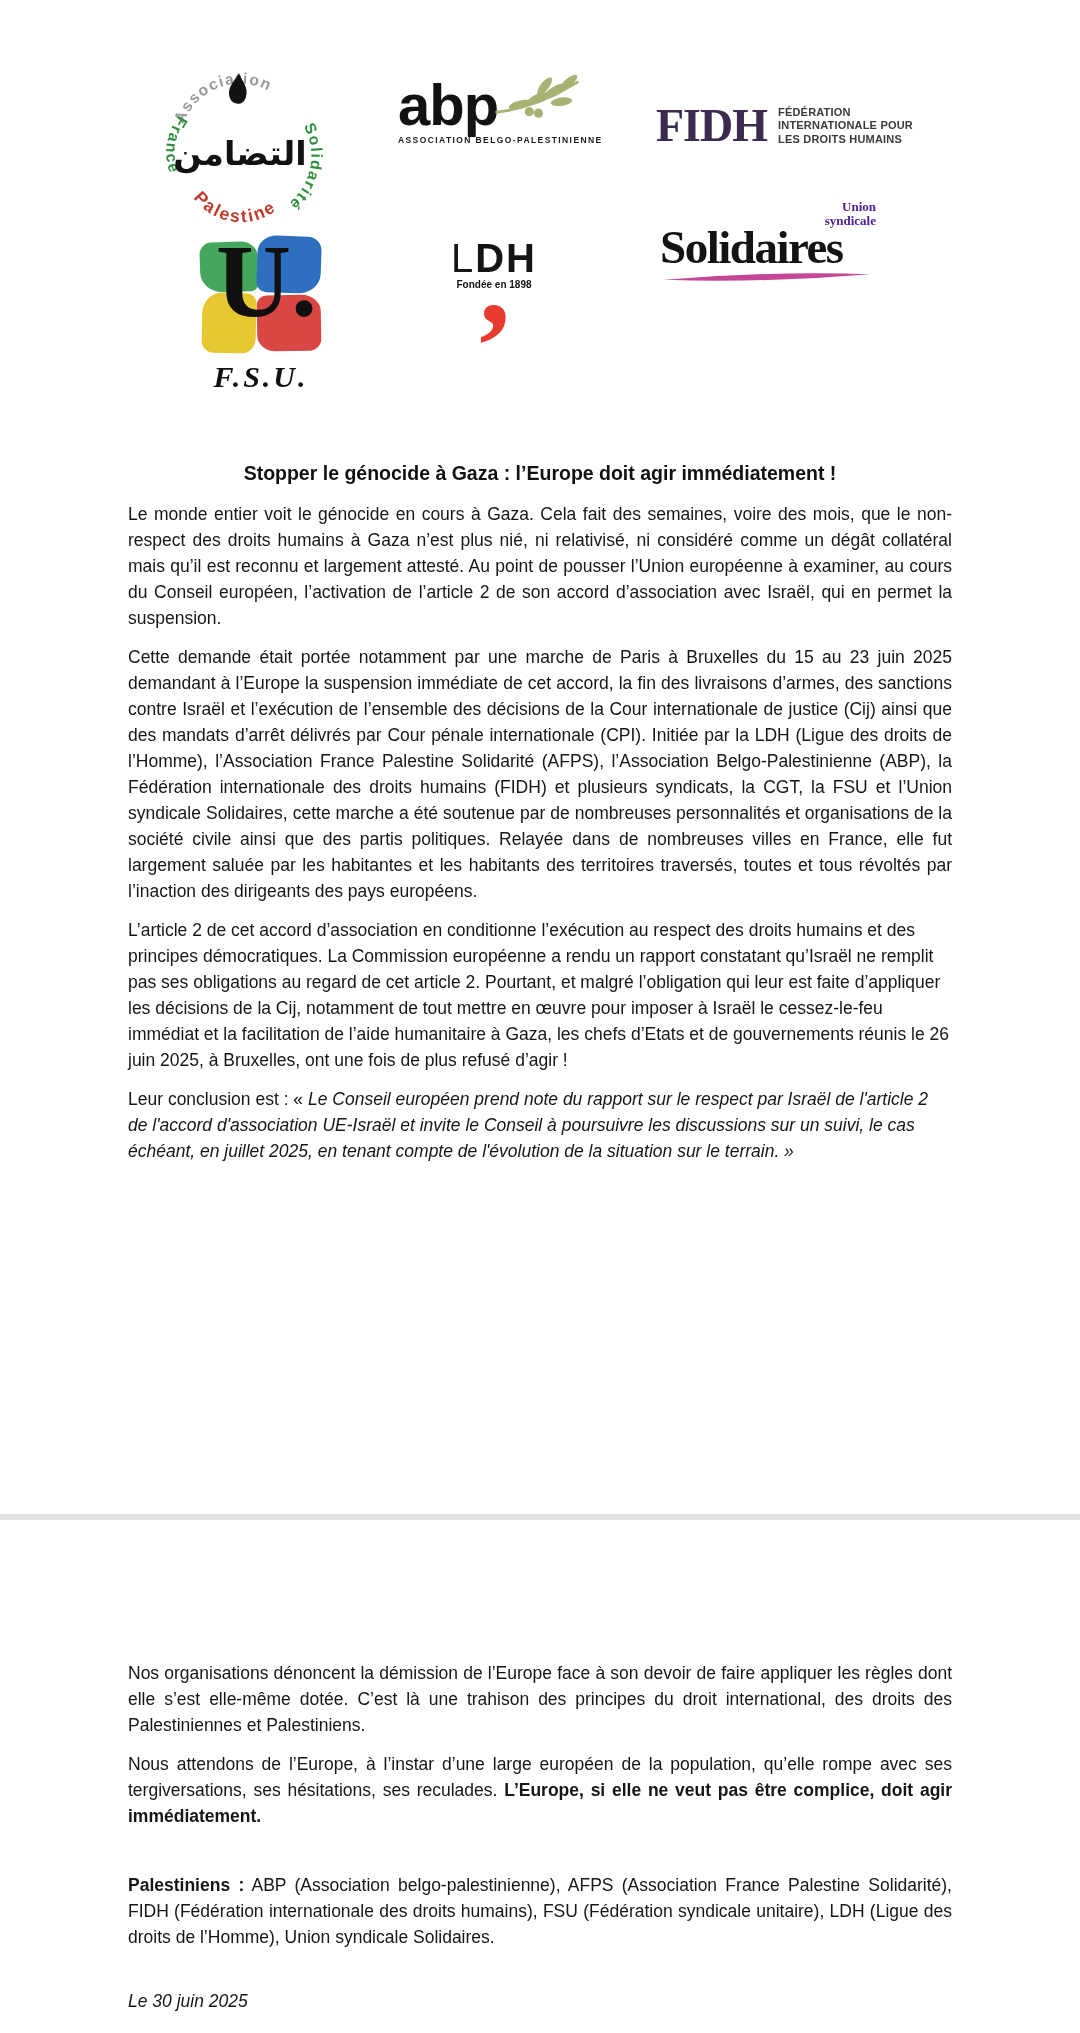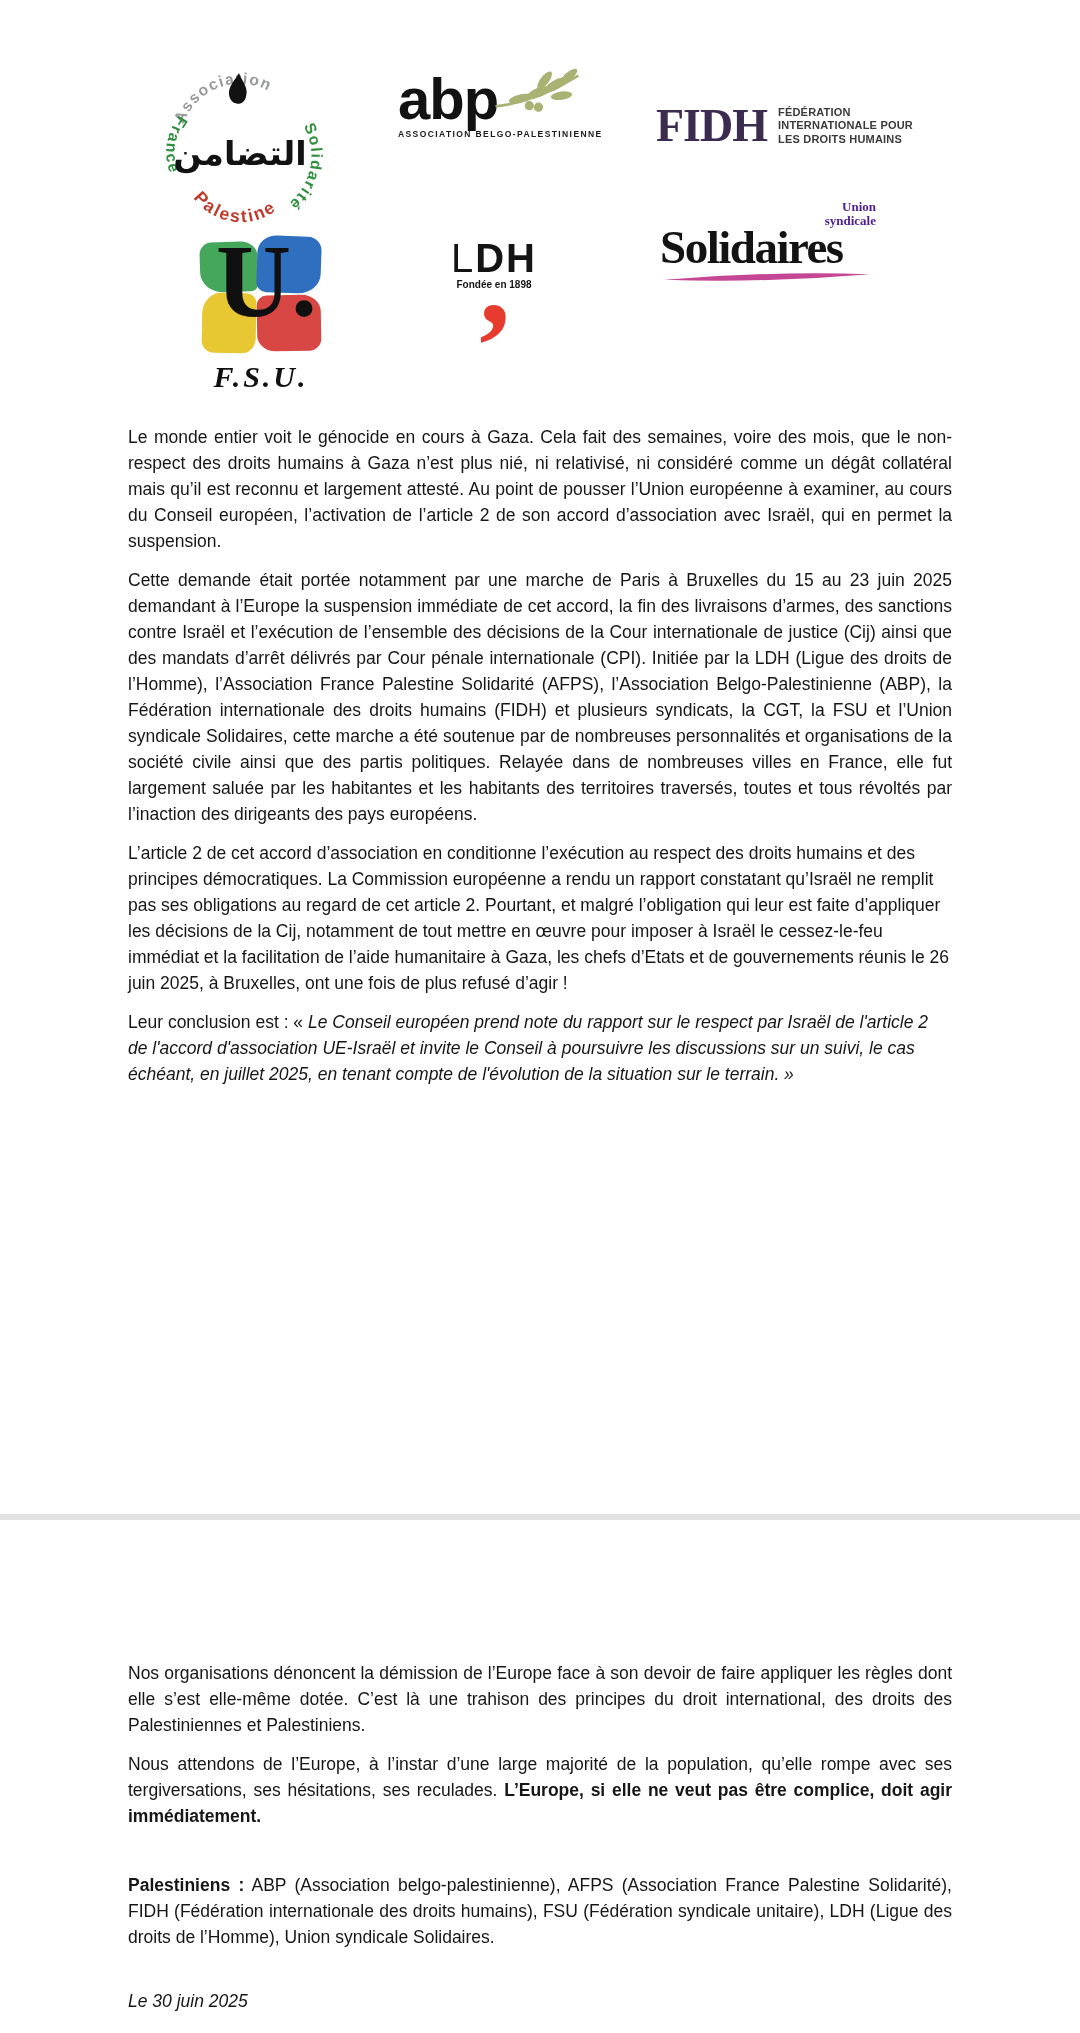--- a/index.html
+++ b/index.html
@@ -11,21 +11,21 @@
   .page-divider{height:6px;background:#e2e2e2;}
   .page2{height:507px;box-sizing:border-box;padding:140px 128px 0;}
 
   
   .logos{position:relative;height:408px;}
 
   
   .afps{position:absolute;left:156px;top:46px;width:168px;height:186px;}
 
   
-  .abp{position:absolute;left:398px;top:56px;width:182px;}
+  .abp{position:absolute;left:398px;top:62px;width:182px;}
   .abp-top{display:flex;align-items:flex-end;}
   .abp-acronym{font-size:58px;font-weight:bold;line-height:46px;color:#121212;letter-spacing:-1px;}
   .abp-branch{margin-left:-4px;margin-bottom:2px;}
   .abp-subtitle{font-size:8.5px;font-weight:bold;letter-spacing:1.4px;margin-top:7px;color:#1a1a1a;white-space:nowrap;}
 
   
   .fidh{position:absolute;left:656px;top:104px;display:flex;align-items:center;}
   .fidh-acronym{font-size:46px;font-weight:900;color:#3b2b4f;letter-spacing:-1px;line-height:44px;font-family:Liberation Serif, serif;}
   .fidh-lines{margin-left:11px;font-size:11px;font-weight:700;color:#3a3a3a;line-height:13.5px;letter-spacing:0.2px;}
 
@@ -142,30 +142,31 @@
       <div class="sol-tagline">Union
 syndicale</div>
       <div class="sol-name">Solidaires</div>
       <svg class="sol-underline" width="214" height="12" viewBox="0 0 214 12">
         <path d="M4 7 Q 107 0 210 5 Q 107 12 4 7 Z" fill="#c44694" transform="rotate(-1 107 6)"></path>
       </svg>
     </div>
 
   </div>
 
+  <h1 class="doc-title">Stopper le génocide à Gaza : l’Europe doit agir immédiatement !</h1>
 
   <div class="content">
     <p>Le monde entier voit le génocide en cours à Gaza. Cela fait des semaines, voire des mois, que le non-respect des droits humains à Gaza n’est plus nié, ni relativisé, ni considéré comme un dégât collatéral mais qu’il est reconnu et largement attesté. Au point de pousser l’Union européenne à examiner, au cours du Conseil européen, l’activation de l’article 2 de son accord d’association avec Israël, qui en permet la suspension.</p>
     <p>Cette demande était portée notamment par une marche de Paris à Bruxelles du 15 au 23 juin 2025 demandant à l’Europe la suspension immédiate de cet accord, la fin des livraisons d’armes, des sanctions contre Israël et l’exécution de l’ensemble des décisions de la Cour internationale de justice (Cij) ainsi que des mandats d’arrêt délivrés par Cour pénale internationale (CPI). Initiée par la LDH (Ligue des droits de l’Homme), l’Association France Palestine Solidarité (AFPS), l’Association Belgo-Palestinienne (ABP), la Fédération internationale des droits humains (FIDH) et plusieurs syndicats, la CGT, la FSU et l’Union syndicale Solidaires, cette marche a été soutenue par de nombreuses personnalités et organisations de la société civile ainsi que des partis politiques. Relayée dans de nombreuses villes en France, elle fut largement saluée par les habitantes et les habitants des territoires traversés, toutes et tous révoltés par l’inaction des dirigeants des pays européens.</p>
     <p class="align-left">L’article 2 de cet accord d’association en conditionne l’exécution au respect des droits humains et des principes démocratiques. La Commission européenne a rendu un rapport constatant qu’Israël ne remplit pas ses obligations au regard de cet article 2. Pourtant, et malgré l’obligation qui leur est faite d’appliquer les décisions de la Cij, notamment de tout mettre en œuvre pour imposer à Israël le cessez-le-feu immédiat et la facilitation de l’aide humanitaire à Gaza, les chefs d’Etats et de gouvernements réunis le 26 juin 2025, à Bruxelles, ont une fois de plus refusé d’agir !</p>
     <p class="align-left"><span>Leur conclusion est : « </span><span class="quote-italic">Le Conseil européen prend note du rapport sur le respect par Israël de l'article 2 de l'accord d'association UE-Israël et invite le Conseil à poursuivre les discussions sur un suivi, le cas échéant, en juillet 2025, en tenant compte de l'évolution de la situation sur le terrain. »</span></p>
   </div>
 
 </div>
 
 <div class="page-divider"></div>
 
 <div class="page2">
   <p>Nos organisations dénoncent la démission de l’Europe face à son devoir de faire appliquer les règles dont elle s’est elle-même dotée. C’est là une trahison des principes du droit international, des droits des Palestiniennes et Palestiniens.</p>
-  <p><span>Nous attendons de l’Europe, à l’instar d’une large majorité de la population, qu’elle rompe avec ses tergiversations, ses hésitations, ses reculades. </span><span class="bold">L’Europe, si elle ne veut pas être complice, doit agir immédiatement.</span></p>
+  <p><span>Nous attendons de l’Europe, à l’instar d’une large européen de la population, qu’elle rompe avec ses tergiversations, ses hésitations, ses reculades. </span><span class="bold">L’Europe, si elle ne veut pas être complice, doit agir immédiatement.</span></p>
   <p class="sig"><span class="bold">Palestiniens :</span><span> ABP (Association belgo-palestinienne), AFPS (Association France Palestine Solidarité), FIDH (Fédération internationale des droits humains), FSU (Fédération syndicale unitaire), LDH (Ligue des droits de l’Homme), Union syndicale Solidaires.</span></p>
   <p class="date-line">Le 30 juin 2025</p>
 </div>
 
 </body></html>

